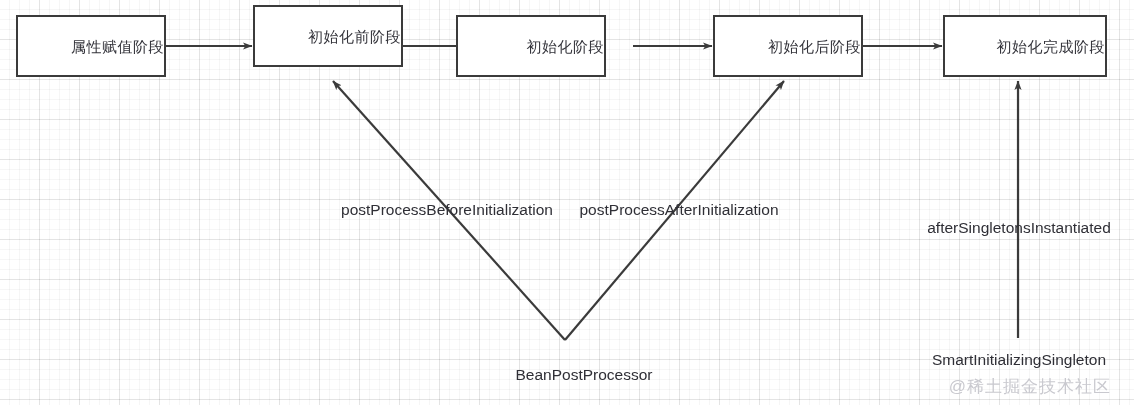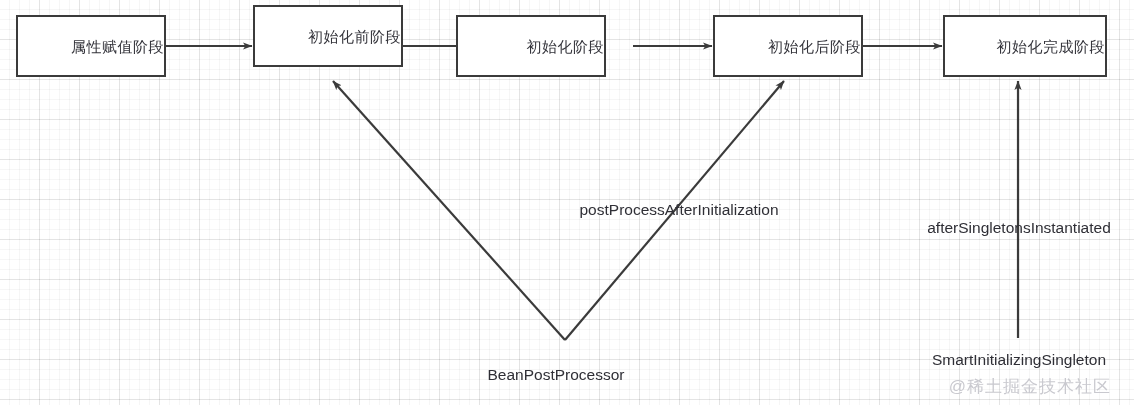--- a/index.html
+++ b/index.html
@@ -102,24 +102,25 @@
   </div>
 
   <div class="node-box" style="left:713px; top:15px; width:150px; height:62px;">
     <span class="node-label">初始化后阶段</span>
   </div>
 
   <div class="node-box" style="left:943px; top:15px; width:164px; height:62px;">
     <span class="node-label">初始化完成阶段</span>
   </div>
 
+  <div class="edge-label" style="left:447px; top:210px;">postProcessBeforeInitialization</div>
 
   <div class="edge-label" style="left:679px; top:210px;">postProcessAfterInitialization</div>
 
   <div class="edge-label" style="left:1019px; top:228px;">afterSingletonsInstantiated</div>
 
-  <div class="edge-label" style="left:556px; top:375px;">BeanPostProcessor</div>
+  <div class="edge-label" style="left:584px; top:375px;">BeanPostProcessor</div>
 
   <div class="edge-label" style="left:1019px; top:360px;">SmartInitializingSingleton</div>
 
   <div class="watermark" style="left:1030px; top:386px;">@稀土掘金技术社区</div>
 
 </div>
 
 </body></html>

